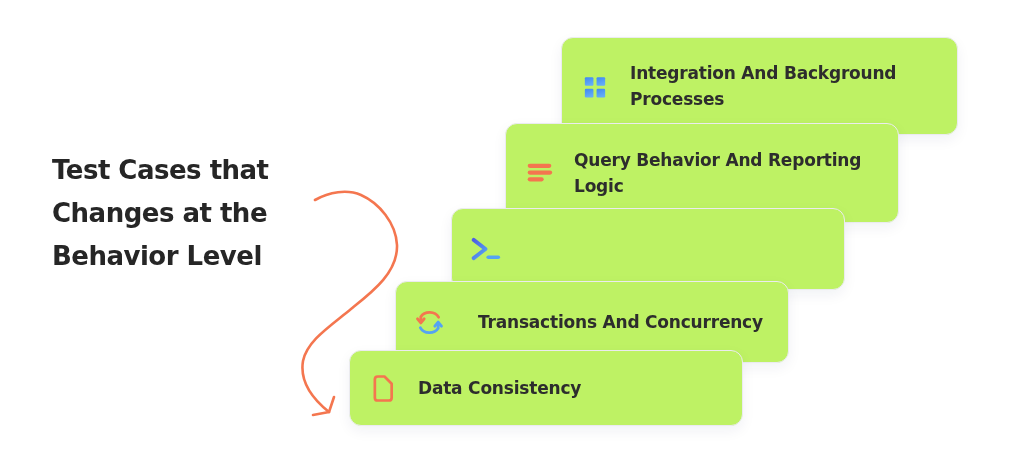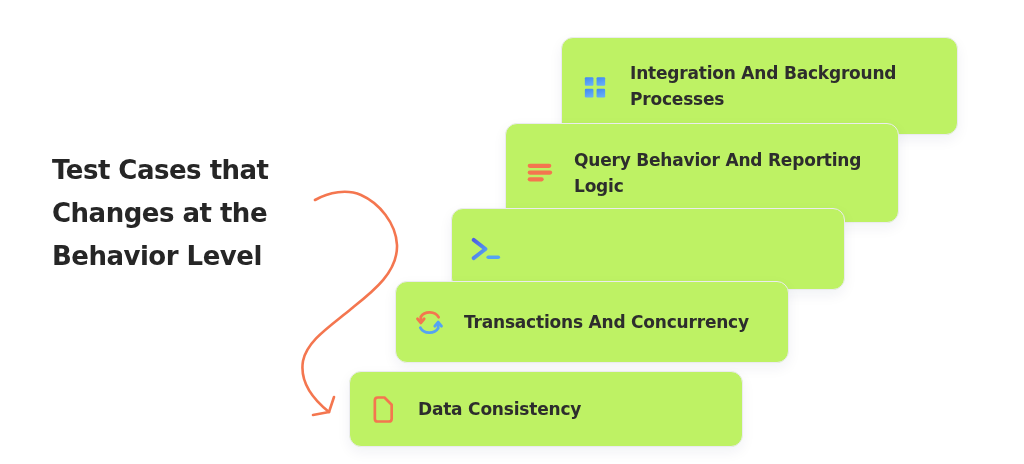--- a/index.html
+++ b/index.html
@@ -21,22 +21,22 @@
     box-shadow:0 5px 14px rgba(25,39,80,0.06);padding:0 14px 0 16px;
   }
   .card .icon{width:34px;flex:none;display:flex;justify-content:center;align-items:center;margin-right:18px;}
   .card .label{
     color:#2d2d2d;font-size:17px;font-weight:700;line-height:26px;
     letter-spacing:-0.2px;white-space:pre-line;
   }
   .card-0{left:561px;top:37px;width:397px;height:98px;z-index:1;}
   .card-1{left:505px;top:123px;width:394px;height:100px;z-index:2;}
   .card-2{left:451px;top:208px;width:394px;height:82px;z-index:3;}
-  .card-3{left:395px;top:281px;width:394px;height:82px;z-index:4;}
-  .card-4{left:349px;top:371px;width:394px;height:76px;z-index:5;}
+  .card-3{left:395px;top:281px;width:394px;height:82px;z-index:4;gap:14px;}
+  .card-4{left:349px;top:350px;width:394px;height:76px;z-index:5;}
 </style>
 </head>
 <body>
 
 <div class="canvas">
 
   <div class="title">
     <span class="title-line">Test Cases that</span>
     <span class="title-line">Changes at the</span>
     <span class="title-line">Behavior Level</span>

